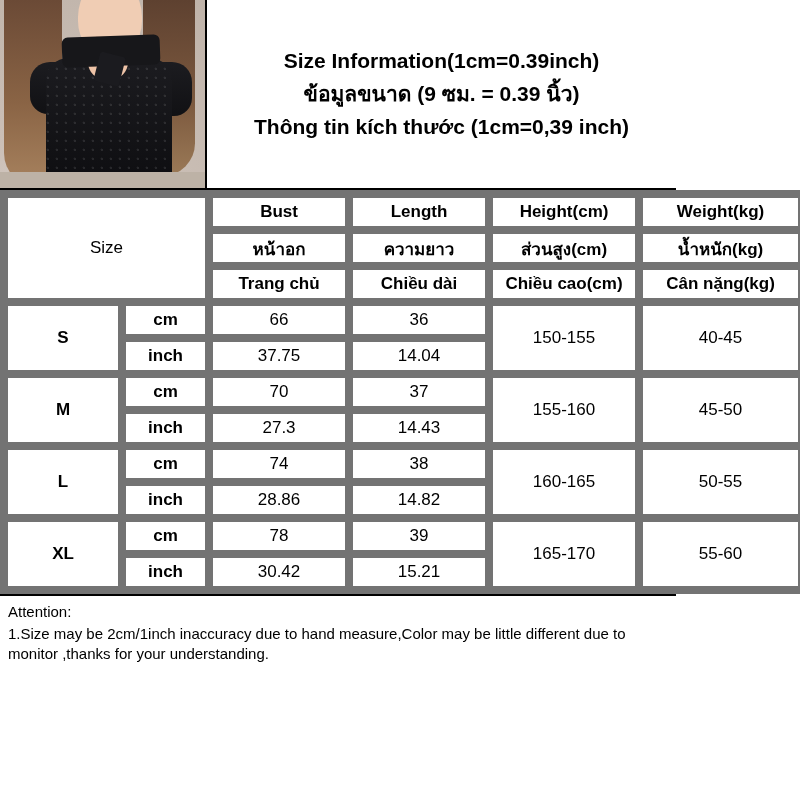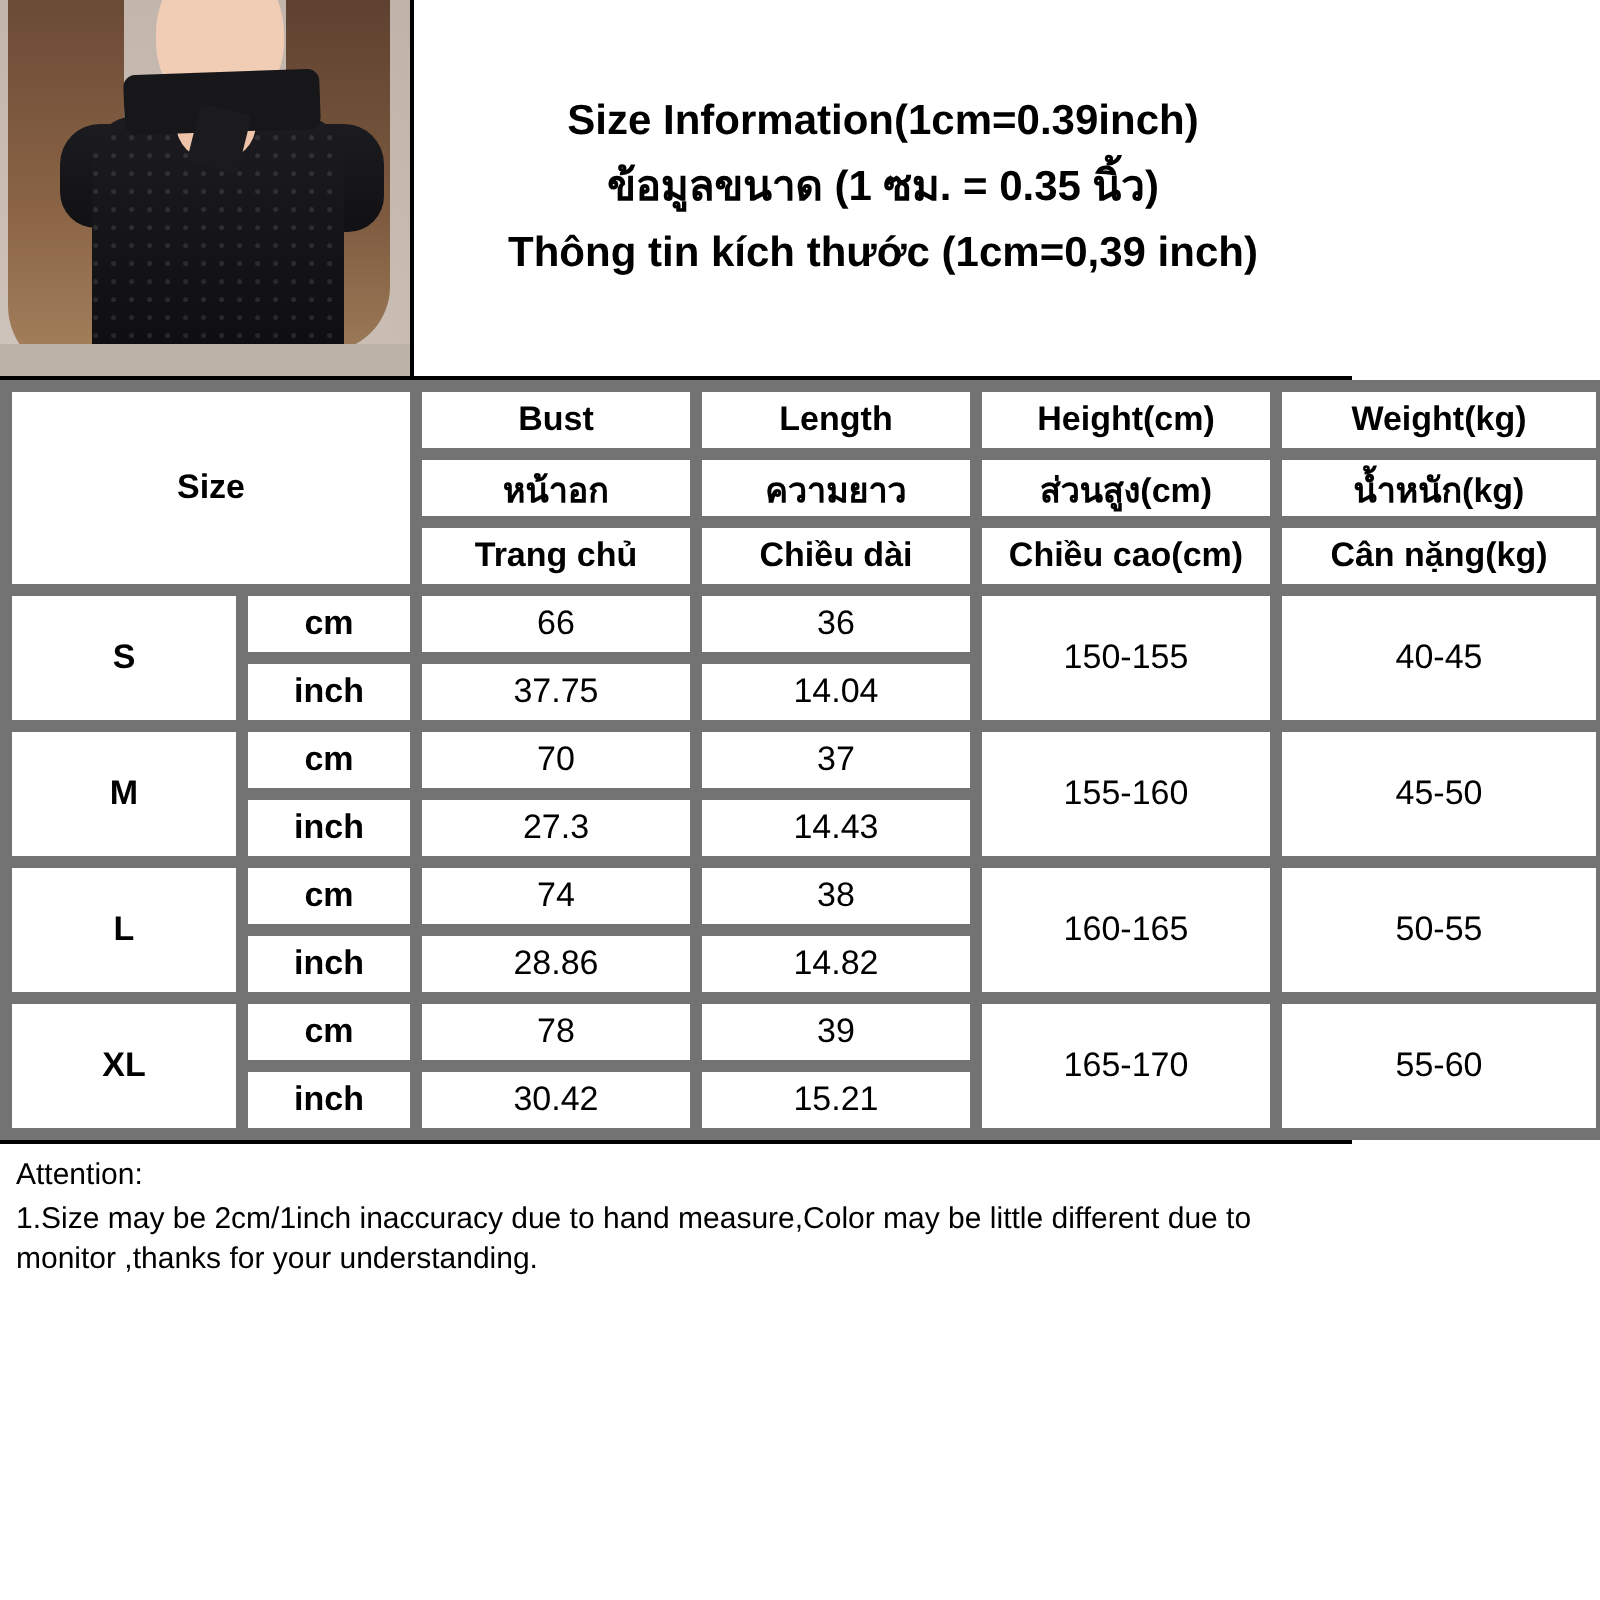--- a/index.html
+++ b/index.html
@@ -128,39 +128,39 @@
     line-height: 1.25;
     white-space: nowrap;
   }
   
   table.size-table {
     width: 800px;
     border-collapse: collapse;
     table-layout: fixed;
   }
   table.size-table td {
-    border: 6px solid #737373;
+    border: 8px solid #737373;
     text-align: center;
     vertical-align: middle;
     font-size: 17px;
     padding: 0;
     height: 28px;
   }
   .col-size   { width: 118px; }
   .col-unit   { width: 87px; }
   .col-bust   { width: 140px; }
   .col-length { width: 140px; }
   .col-height { width: 150px; }
   .col-weight { width: 163px; }
   .hdr-lang1 { font-weight: bold; font-size: 17px; }
   .hdr-lang2 { font-weight: bold; font-size: 16px; margin-left: 24px; }
   .hdr-lang3 { font-weight: bold; font-size: 17px; }
   .size-word {
     font-size: 25px;
-    font-weight: bold;
+    font-weight: normal;
   }
   .size-letter {
     font-size: 20px;
     font-weight: bold;
   }
   .unit-cell { font-weight: bold; font-size: 17px; }
   .val-cell { font-size: 17px; }
   .tall-cell { font-size: 17px; }
 
   
@@ -191,21 +191,21 @@
         <div class="sleeve-l"></div>
         <div class="sleeve-r"></div>
         <div class="top"></div>
         <div class="skin-gap"></div>
         <div class="scarf"></div>
         <div class="bottom-strip"></div>
       </div>
     </div>
     <div class="title-cell">
       <div class="title-line">Size Information(1cm=0.39inch)</div>
-      <div class="title-line">ข้อมูลขนาด (1 ซม. = 0.35 นิ้ว)</div>
+      <div class="title-line">ข้อมูลขนาด (9 ซม. = 0.39 นิ้ว)</div>
       <div class="title-line">Thông tin kích thước (1cm=0,39 inch)</div>
     </div>
   </div>
 
   <table class="size-table">
     <colgroup>
       <col class="col-size">
       <col class="col-unit">
       <col class="col-bust">
       <col class="col-length">

